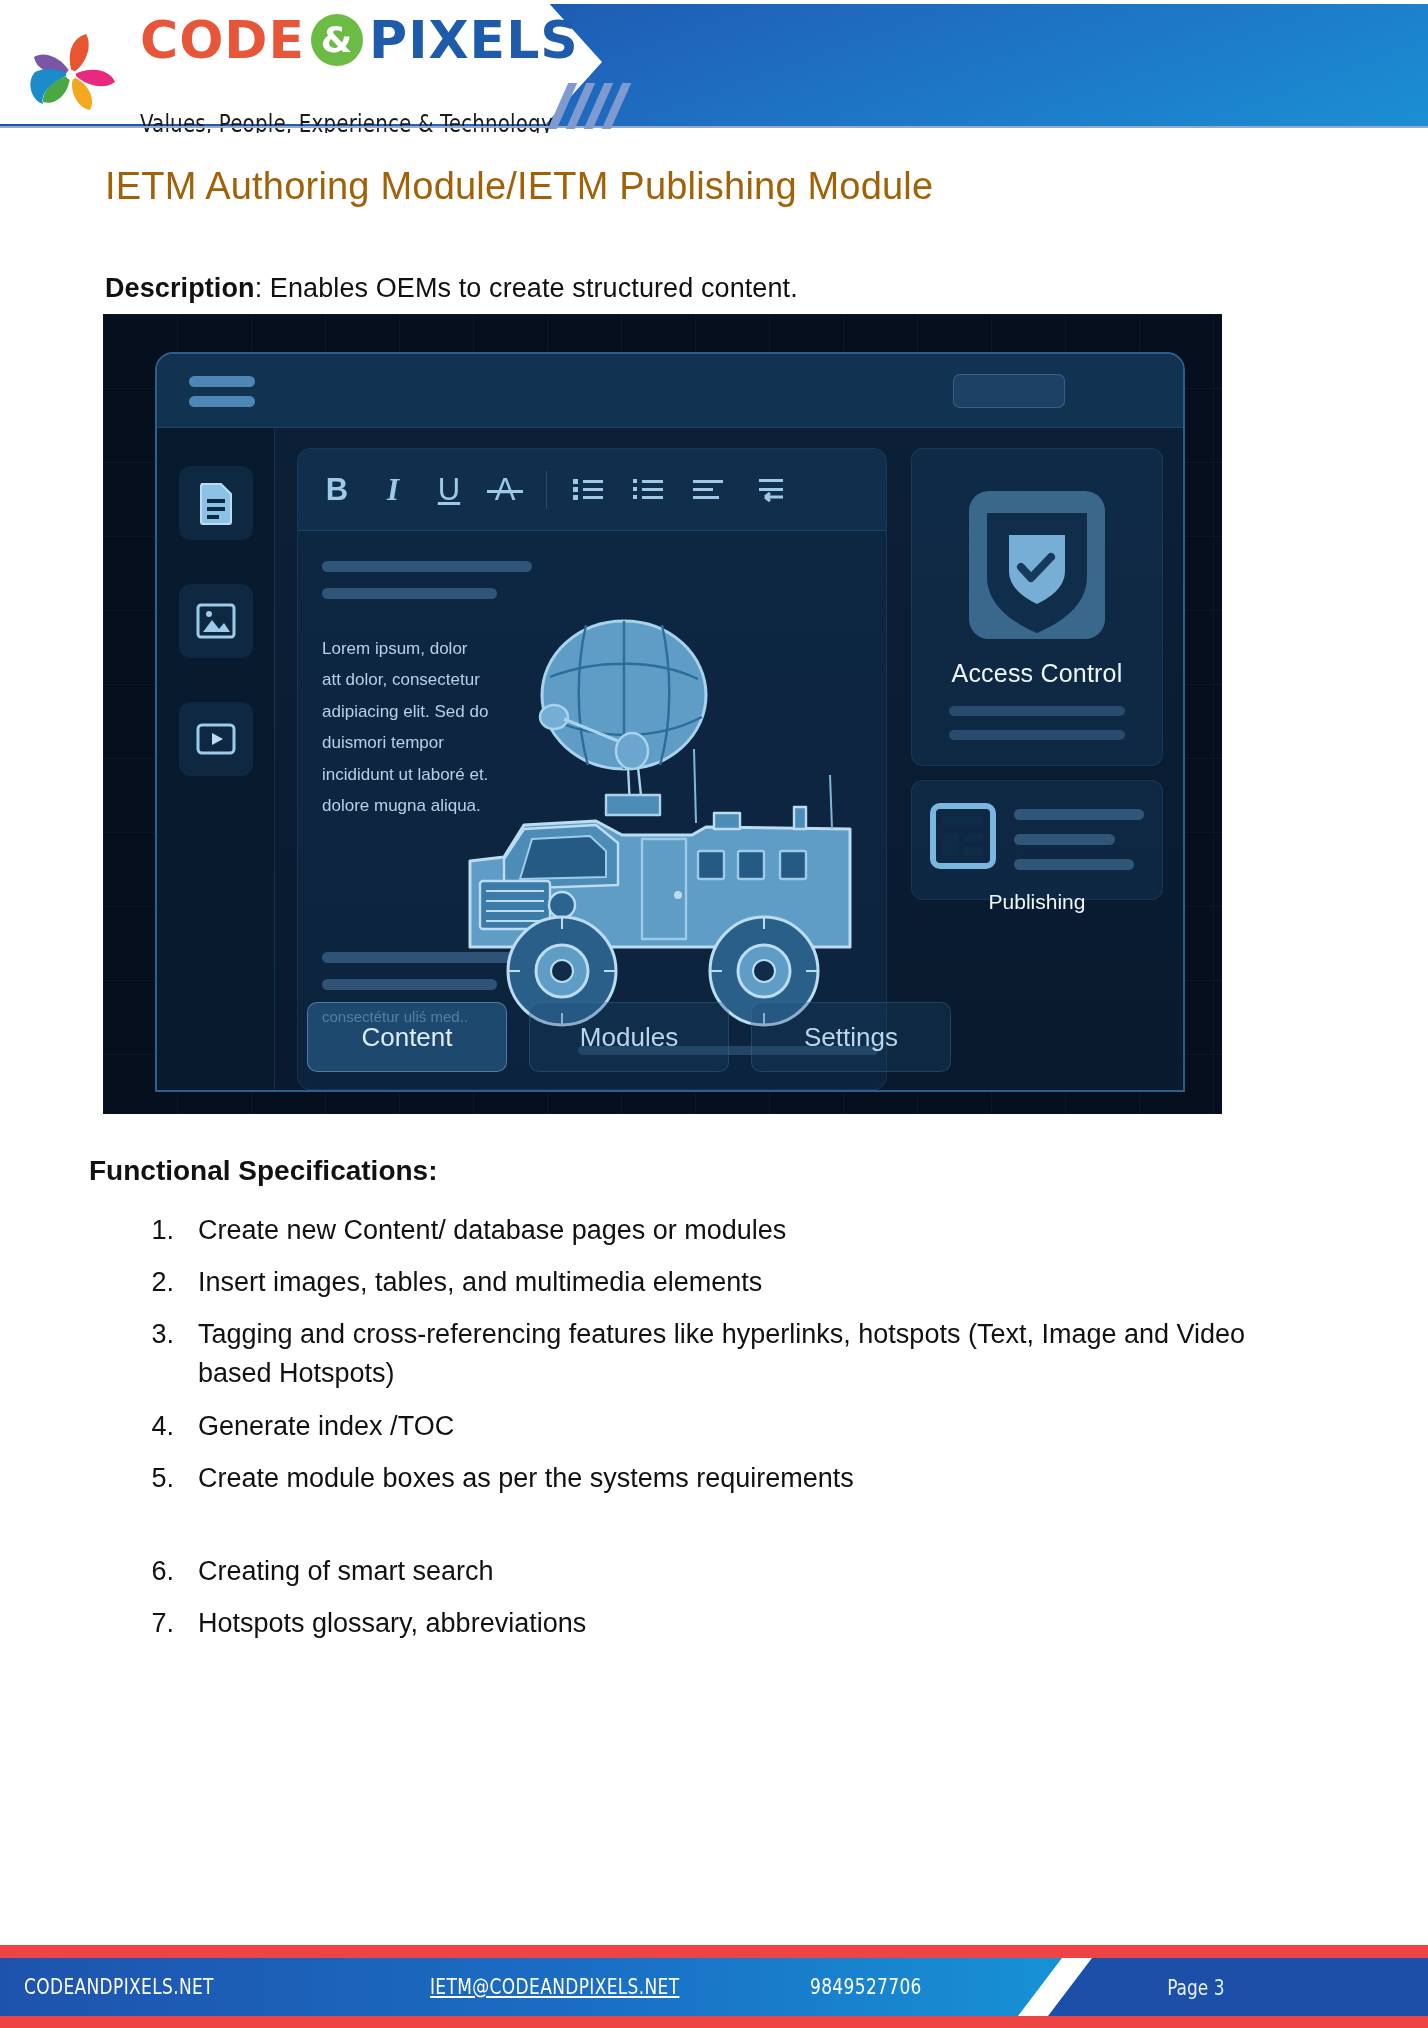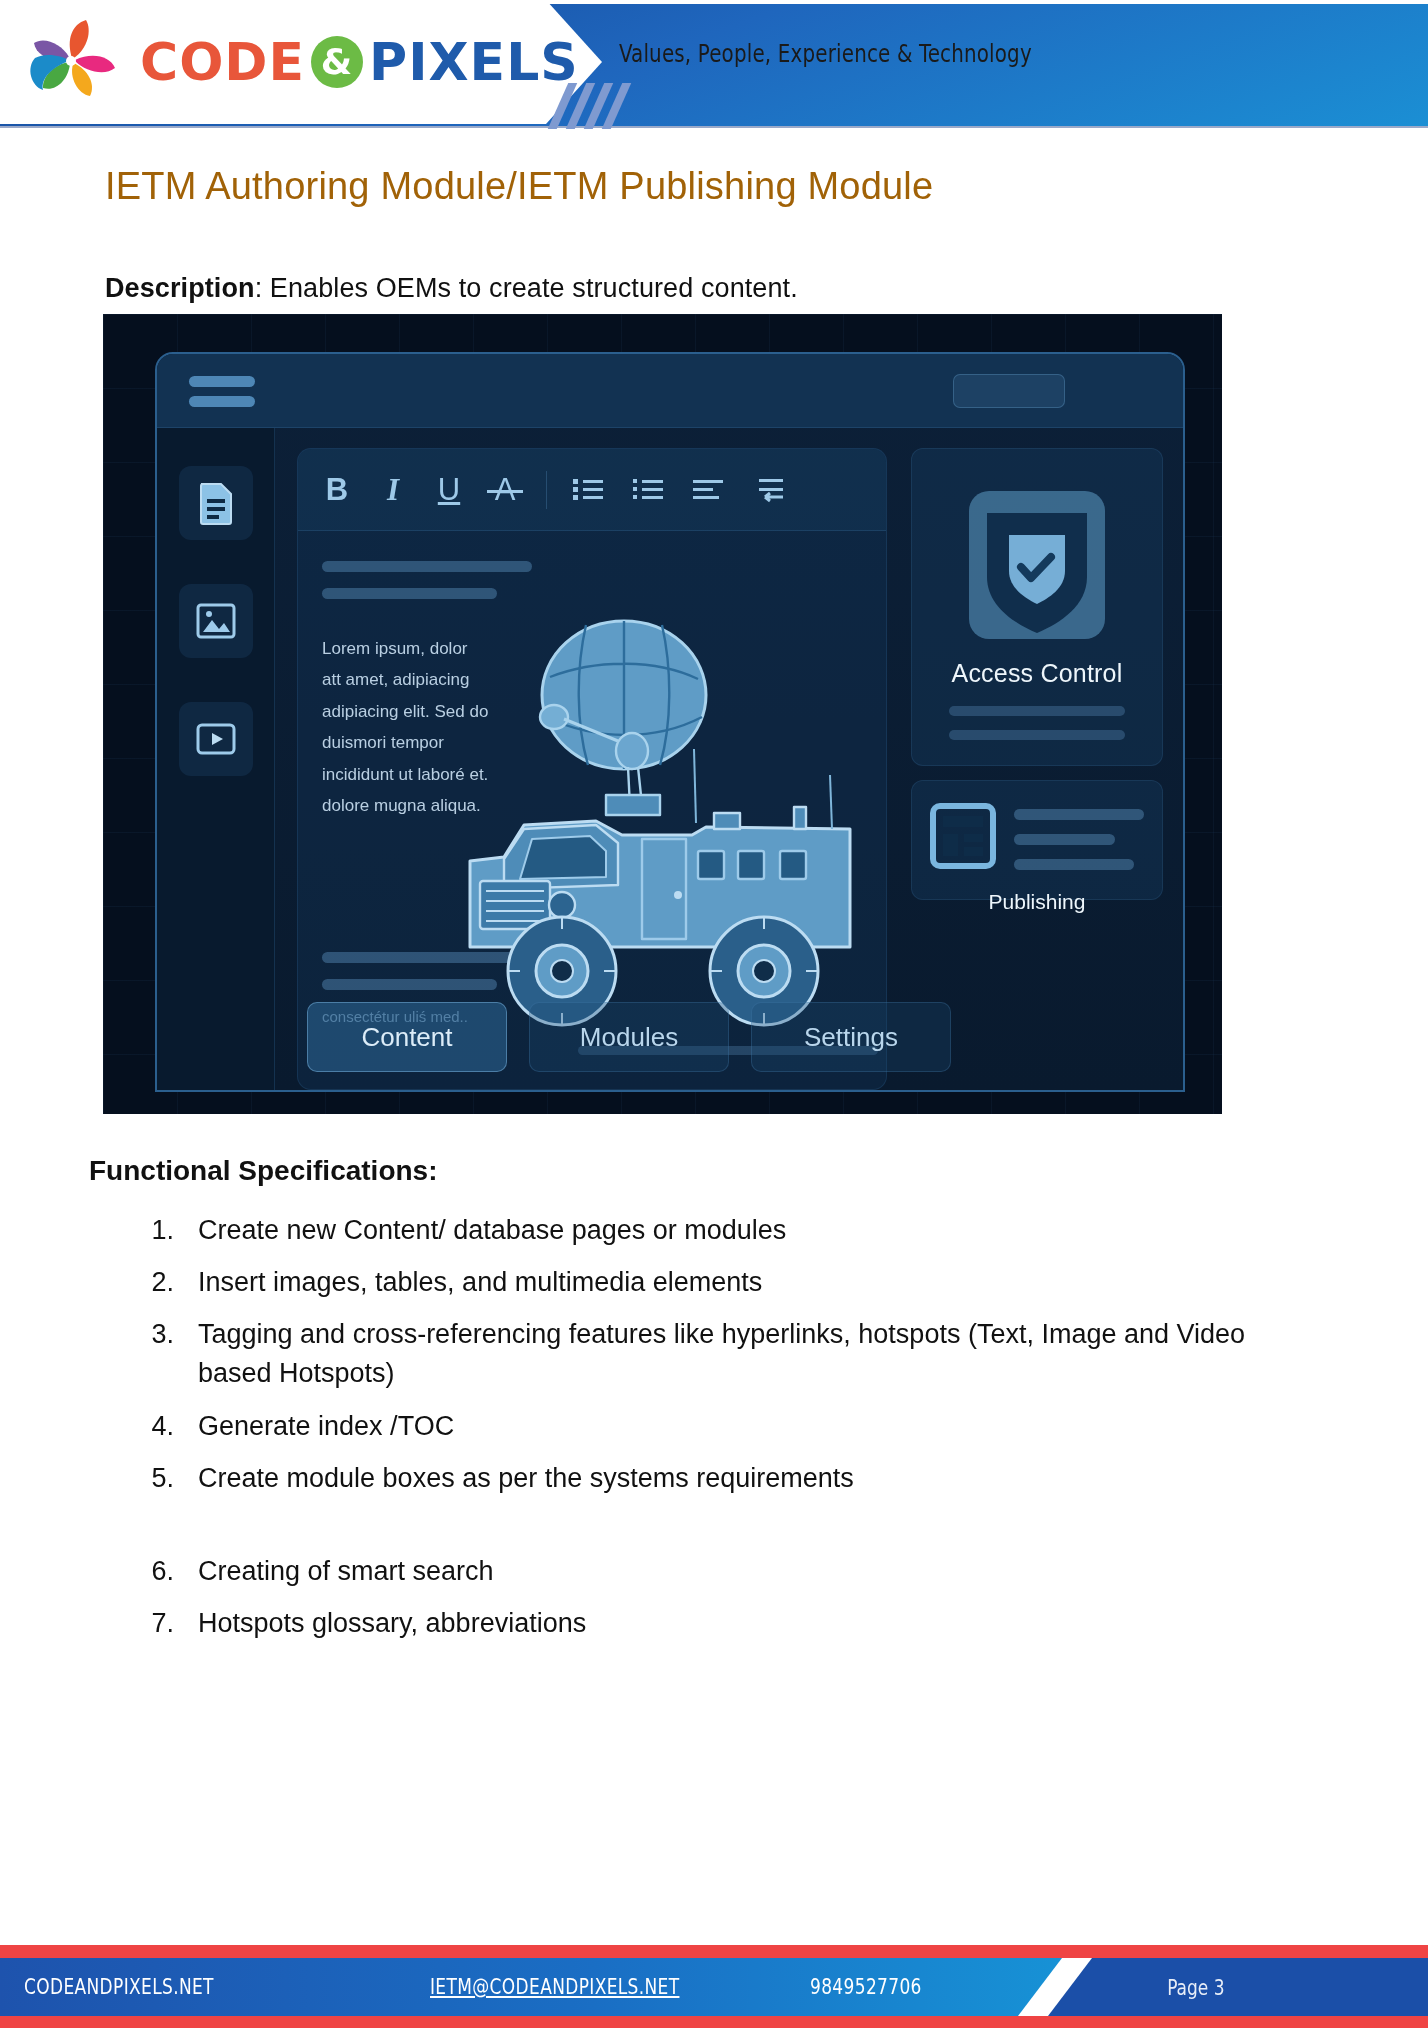--- a/index.html
+++ b/index.html
@@ -48,21 +48,21 @@
   }
   .header-slashes span:nth-child(1) { left: 10px; }
   .header-slashes span:nth-child(2) { left: 28px; }
   .header-slashes span:nth-child(3) { left: 46px; }
   .header-slashes span:nth-child(4) { left: 64px; }
 
   
   .logo-wrap { position: absolute; left: 22px; top: 14px; z-index: 5;
     display: flex; align-items: center; gap: 14px; }
   .logo-mark { width: 104px; height: 96px; }
-  .logo-text { display: flex; flex-direction: row; gap: 40px; }
+  .logo-text { display: flex; flex-direction: column; gap: 40px; }
   .logo-main {
     font-family: "DejaVu Sans", sans-serif;
     font-size: 52px; font-weight: 700; letter-spacing: 1px;
     line-height: 1; display: flex; align-items: center; gap: 6px;
   }
   .logo-code { color: #e8563a; }
   .logo-amp-circle {
     width: 52px; height: 52px; border-radius: 50%;
     background: #6cbb45; color: #fff;
     display: flex; align-items: center; justify-content: center;
@@ -420,21 +420,21 @@
                   </svg>
                 </div>
               </div>
 
               <div class="doc-area">
                 <div class="skel-line" style="width:210px"></div>
                 <div class="skel-line" style="width:175px"></div>
 
                 <div class="para">
                   <p>Lorem ipsum, dolor</p>
-                  <p>att amet, adipiacing</p>
+                  <p>att dolor, consectetur</p>
                   <p>adipiacing elit. Sed do</p>
                   <p>duismori tempor</p>
                   <p>incididunt ut laboré et.</p>
                   <p>dolore mugna aliqua.</p>
                 </div>
 
                 <div class="skel-bottom">
                   <div class="skel-line" style="width:205px"></div>
                   <div class="skel-line" style="width:175px"></div>
                   <div class="para-foot">consectétur uliś med..</div>

